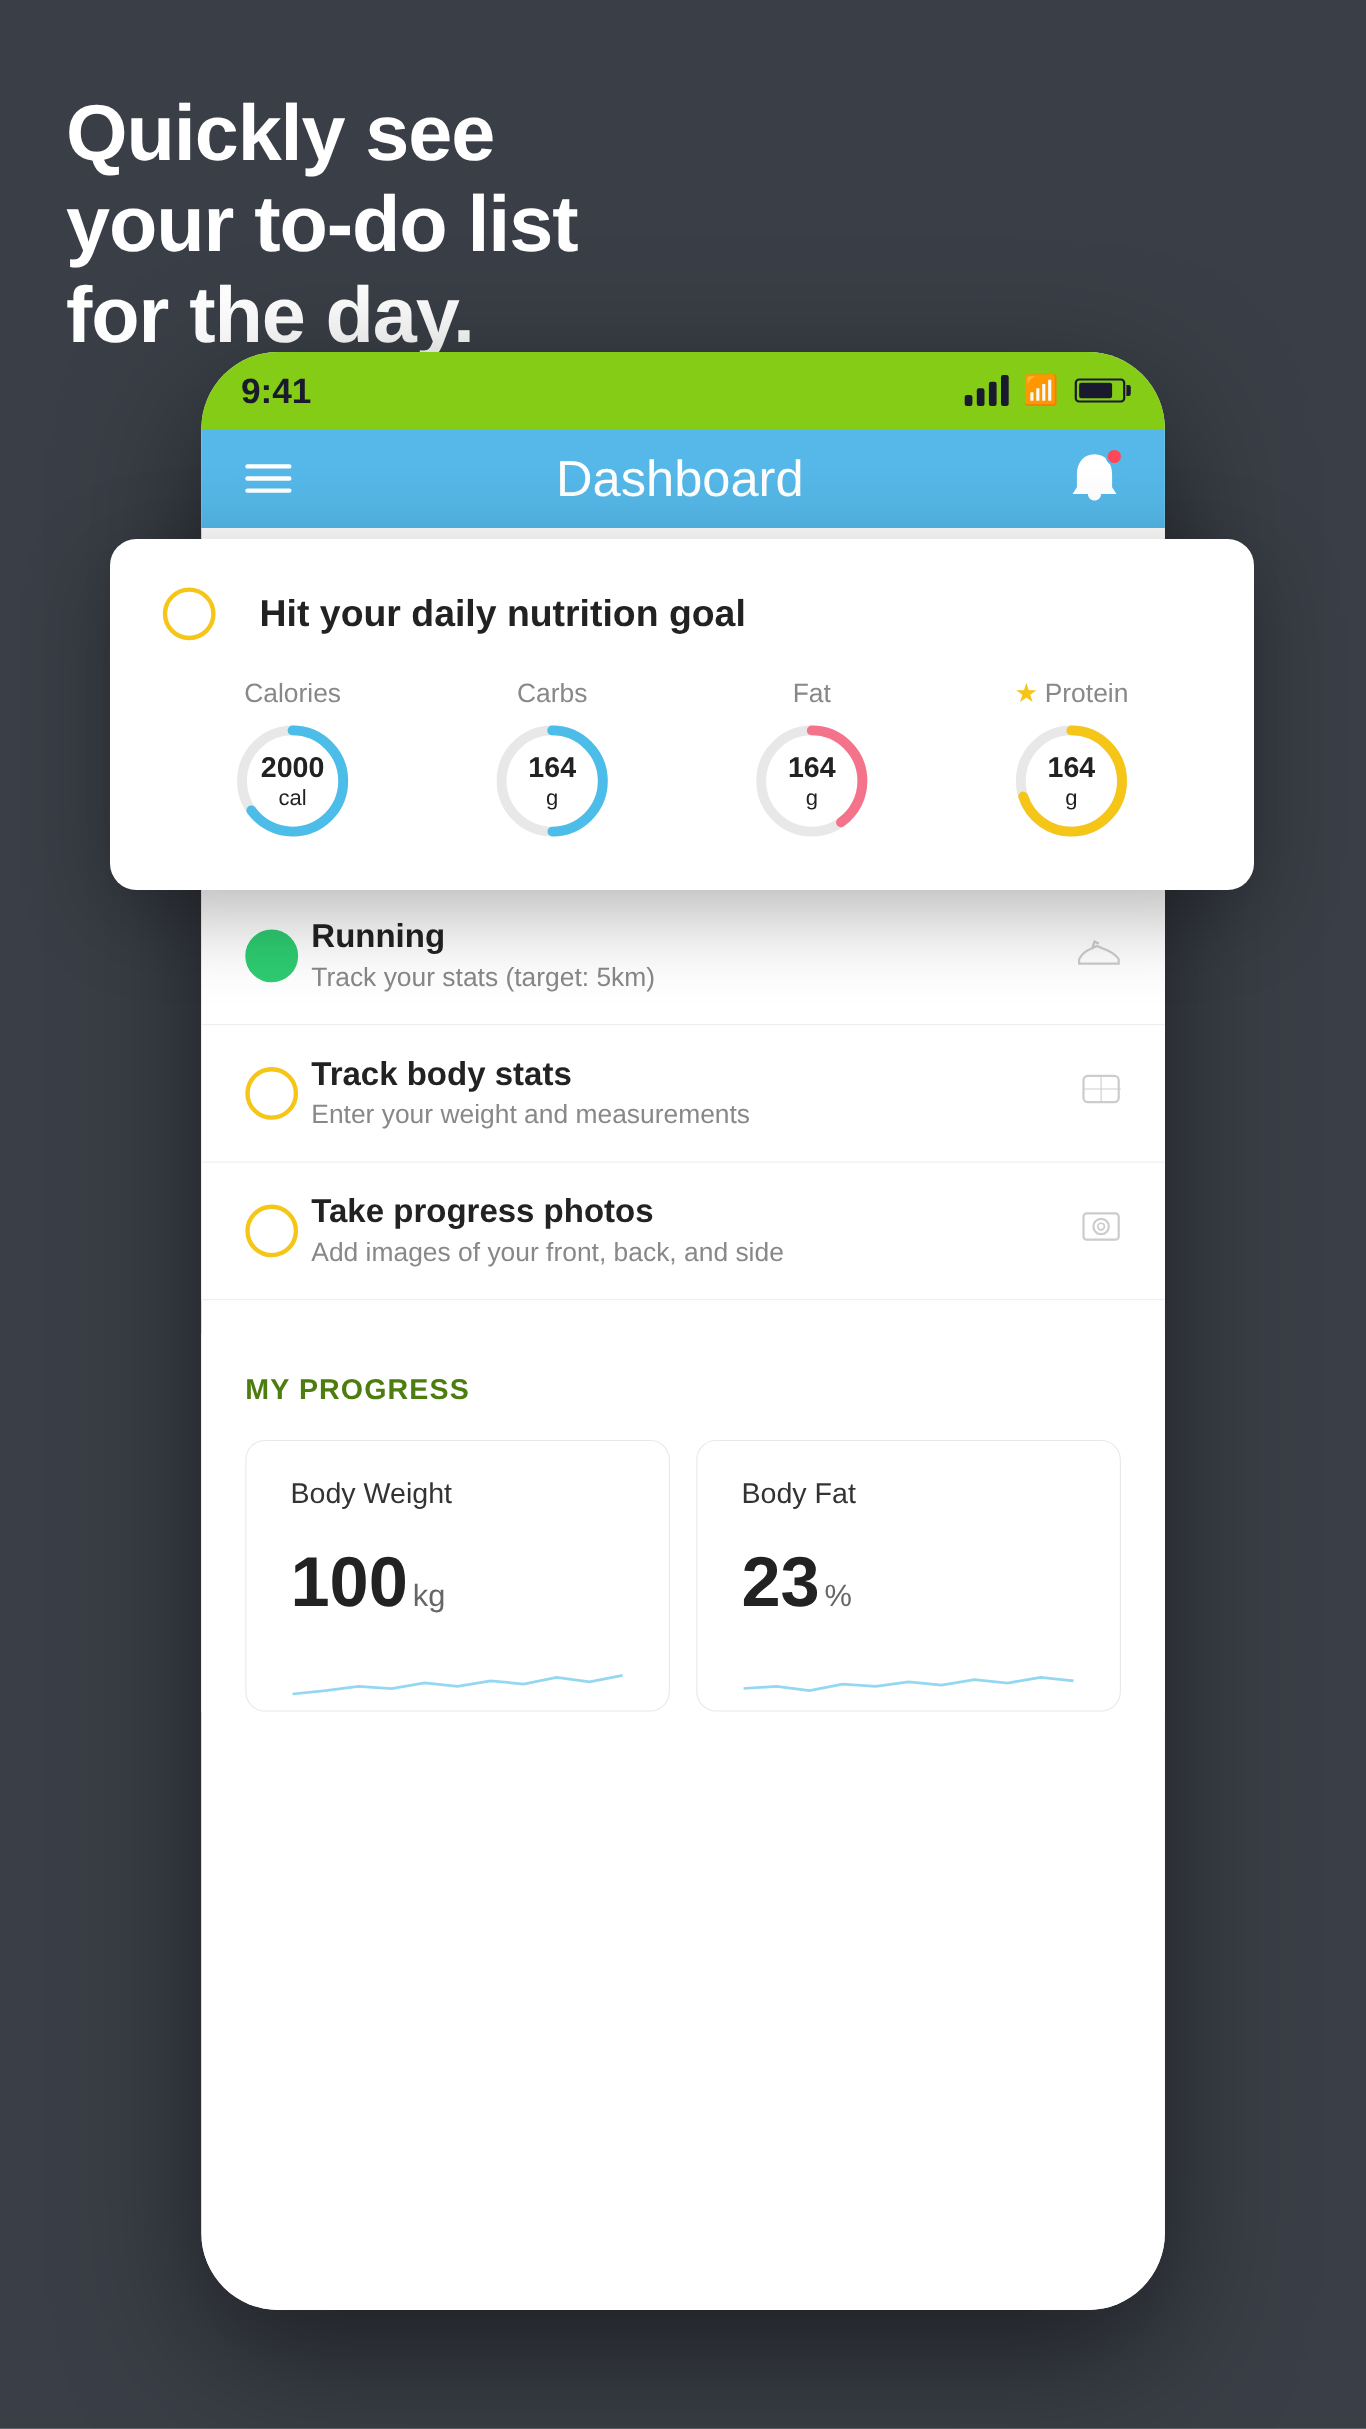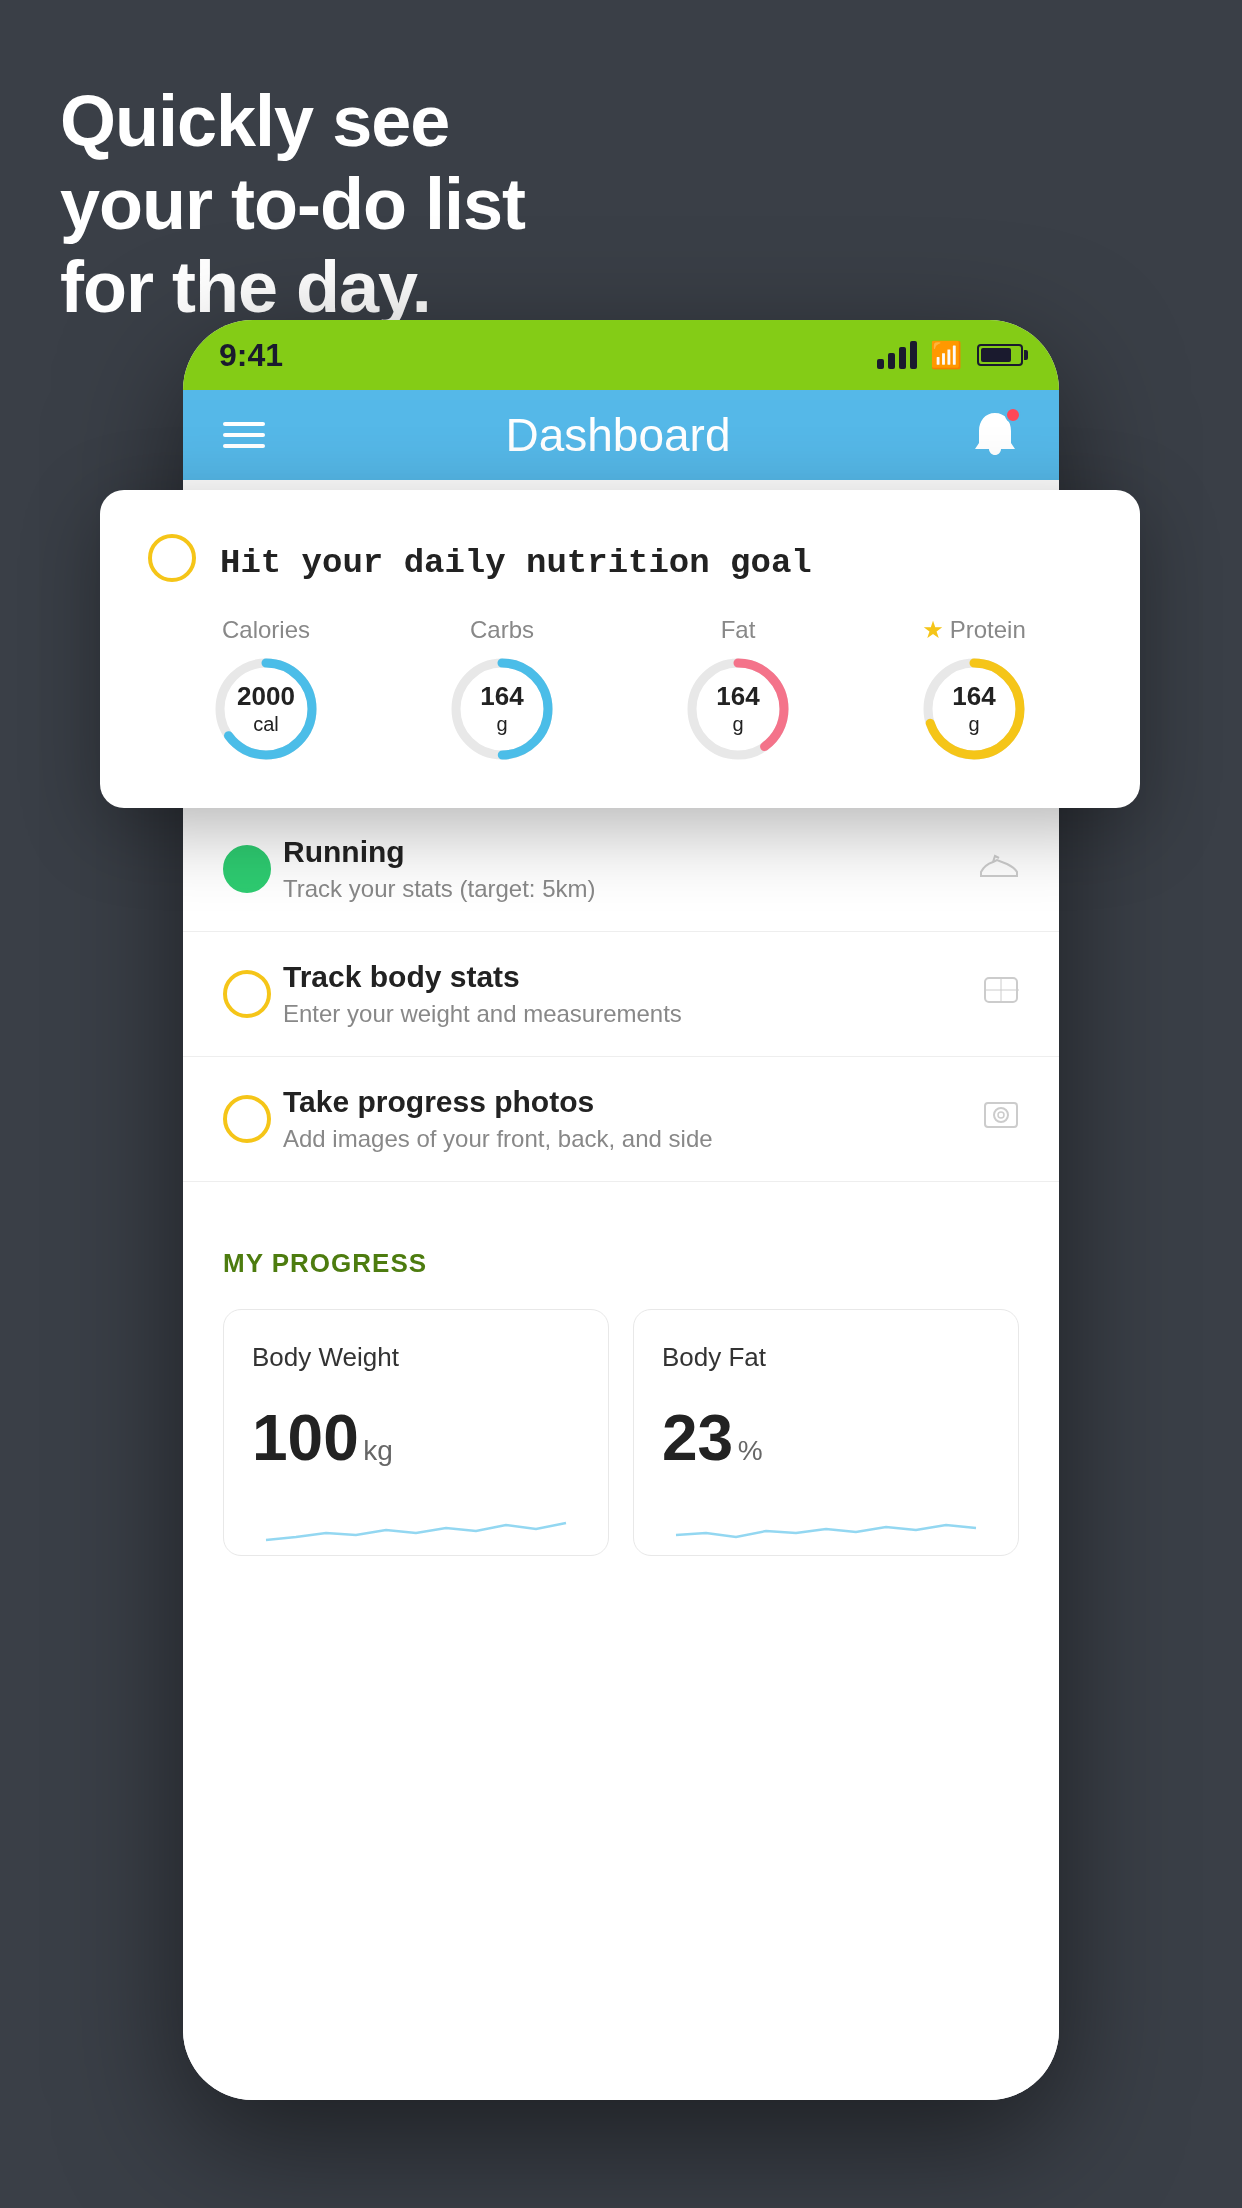--- a/index.html
+++ b/index.html
@@ -165,24 +165,23 @@
       left: 100px;
       width: 1040px;
       background: white;
       border-radius: 24px;
       padding: 44px 48px;
       box-shadow: 0 20px 80px rgba(0,0,0,0.3);
       z-index: 10;
     }
     .card-title-row {
       display: flex;
-      align-items: flex-end;
-      gap: 24px;
+      align-items: center;
+      gap: 40px;
       margin-bottom: 34px;
-      font-family: Liberation Mono, monospace;
     }
     .circle-checkbox {
       width: 48px;
       height: 48px;
       border-radius: 50%;
       border: 4px solid #f5c518;
       flex-shrink: 0;
       background: white;
     }
     .circle-checkbox.orange { border-color: #f5c518; }
@@ -291,21 +290,21 @@
     }
     .progress-cards {
       display: flex;
       gap: 24px;
     }
     .progress-card {
       flex: 1;
       background: white;
       border-radius: 18px;
       border: 1px solid #e8e8e8;
-      padding: 32px 28px 0;
+      padding: 32px 40px 0;
       overflow: hidden;
     }
     .progress-card-title {
       font-size: 26px;
       color: #333;
       margin-bottom: 28px;
     }
     .progress-card-value {
       font-size: 64px;
       font-weight: 700;

